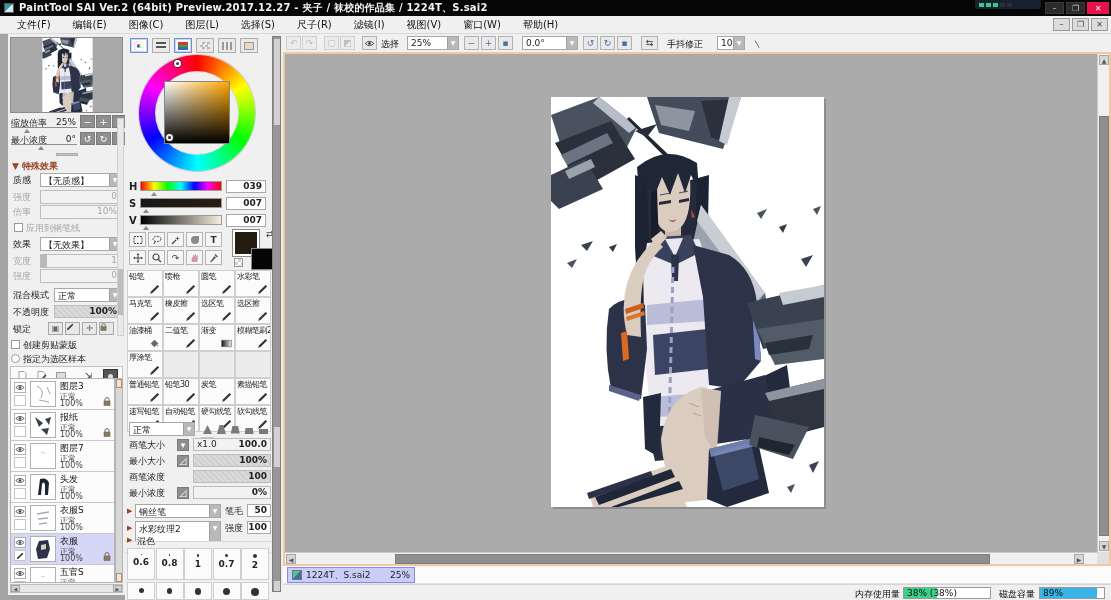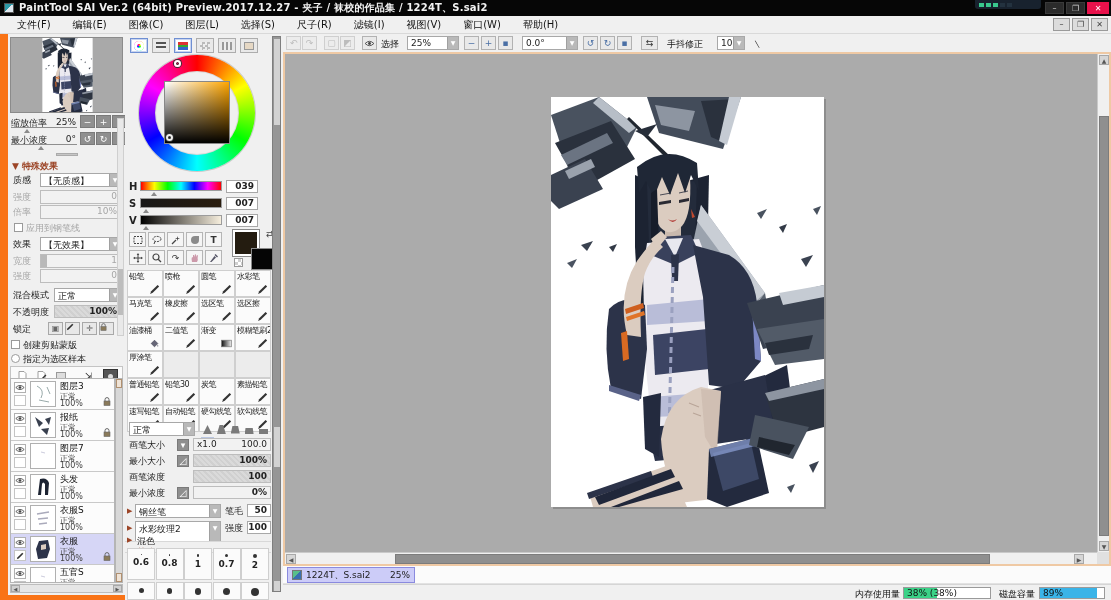--- a/index.html
+++ b/index.html
@@ -1,19 +1,19 @@
 <!DOCTYPE html>
 <html><head>
 <meta charset="utf-8">
 <style>
   * { margin:0; padding:0; box-sizing:border-box; }
   html,body { width:1111px; height:600px; overflow:hidden; background:#000;
     font-family:"DejaVu Sans","Liberation Sans",sans-serif; font-size:9px; color:#222;
     -webkit-font-smoothing:antialiased; }
-  #win { position:relative; width:1111px; height:600px; background:#f97316; }
+  #win { position:relative; width:1111px; height:600px; background:#a3a3a3; }
 
   
   #titlebar { position:absolute; left:0; top:0; width:1111px; height:16px; background:#060606;
     display:flex; align-items:center; }
   #appicon { width:10px; height:10px; margin:0 5px 0 4px; background:linear-gradient(135deg,#2e9aa8 0 50%,#dfe7ee 50% 100%); border:1px solid #555; }
   #title { color:#f2f2f2; font-size:10px; font-weight:bold; letter-spacing:.2px; }
   #tb-widget { position:absolute; left:975px; top:0; width:66px; height:9px; background:#18222e; border-radius:0 0 3px 3px; display:flex; align-items:center; padding-left:4px; gap:2px; }
   #tb-widget i { width:5px; height:4px; background:#39c98e; display:block; }
   #tb-widget .dim { background:#23323f; }
   .winbtns { position:absolute; right:2px; top:2px; display:flex; gap:2px; }
@@ -83,21 +83,21 @@
   #wheel { position:absolute; left:14px; top:21px; width:116px; height:116px; border-radius:50%;
     background:conic-gradient(#f00,#ff0 60deg,#0f0 120deg,#0ff 180deg,#00f 240deg,#f0f 300deg,#f00);
     box-shadow:0 0 0 1px #c9c9c9; }
   #wheel-in { position:absolute; left:17px; top:17px; width:82px; height:82px; border-radius:50%; background:#f0f0f0; box-shadow:0 0 0 1px #d7d7d7; }
   #svsq { position:absolute; left:39px; top:47px; width:66px; height:63px;
     background:linear-gradient(to top,#000,rgba(0,0,0,0)),linear-gradient(to right,#fff,#ffa600); border:1px solid #888; }
   .ring { position:absolute; width:7px; height:7px; border:2px solid #fff; border-radius:50%; box-shadow:0 0 0 1px #333, inset 0 0 0 1px #333; }
   .hsv { position:absolute; left:0; width:158px; height:14px; }
   .hsv b { position:absolute; left:4px; top:1px; font-size:10px; }
   .hsv .gr { position:absolute; left:15px; top:1px; width:82px; height:10px; border:1px solid #9c9c9c; }
-  .hsv .vb { position:absolute; left:101px; top:0; width:32px; height:13px; font-weight:bold; }
+  .hsv .vb { position:absolute; left:101px; top:0; width:40px; height:13px; font-weight:bold; }
   #grH { background:linear-gradient(to right,#f00,#ff0,#0f0,#0ff,#00f,#f0f,#f00); }
   #grS { background:linear-gradient(to right,#181818,#2a1d0e); }
   #grV { background:linear-gradient(to right,#000,#f6eedd); }
 
   .toolb { position:absolute; width:17px; height:15px; background:#f5f5f5; border:1px solid #b5b5b5; display:flex; align-items:center; justify-content:center; color:#333; }
   #fgsw { position:absolute; left:108px; top:196px; width:26px; height:26px; background:#241c10; border:2px solid #fff; box-shadow:0 0 0 1px #8a8a8a; }
   #bgsw { position:absolute; left:126px; top:214px; width:22px; height:22px; background:#050505; border:1px solid #8a8a8a; }
   #swaparr { position:absolute; left:141px; top:195px; font-size:9px; color:#444; }
   #swsmall { position:absolute; left:109px; top:224px; width:9px; height:9px; border:1px solid #9a9a9a; background:repeating-conic-gradient(#cfcfcf 0 25%,#fff 0 50%) 0 0/6px 6px; }
 
@@ -874,21 +874,21 @@
         <span class="shape" style="width:9px;height:5px;margin-top:4px"></span>
         <span class="shape" style="width:9px;height:5px;margin-top:4px;outline:2px solid #b9c6e2"></span>
       </span>
     </div>
 
     <div class="srow" style="top:404px">
       <span class="sl">画笔大小</span>
       <span style="position:absolute;left:52px;top:1px;width:12px;height:12px" class="gbtn">▾</span>
       <span class="bar" style="position:absolute;left:68px;top:0;width:78px;height:13px">
           <span style="position:absolute;left:3px;top:0">x1.0</span>
-          <span class="bv" style="font-weight:normal">100.0</span>
+          <span class="bv" style="font-weight:bold">100.0</span>
         </span>
     </div>
     <div class="srow" style="top:420px">
       <span class="sl">最小大小</span>
       <span style="position:absolute;left:52px;top:1px;width:12px;height:12px" class="gbtn">◿</span>
       <span class="bar dotbar" style="position:absolute;left:68px;top:0;width:78px;height:13px">
           <span class="bv" style="font-weight:bold">100%</span>
         </span>
     </div>
     <div class="srow" style="top:436px">

